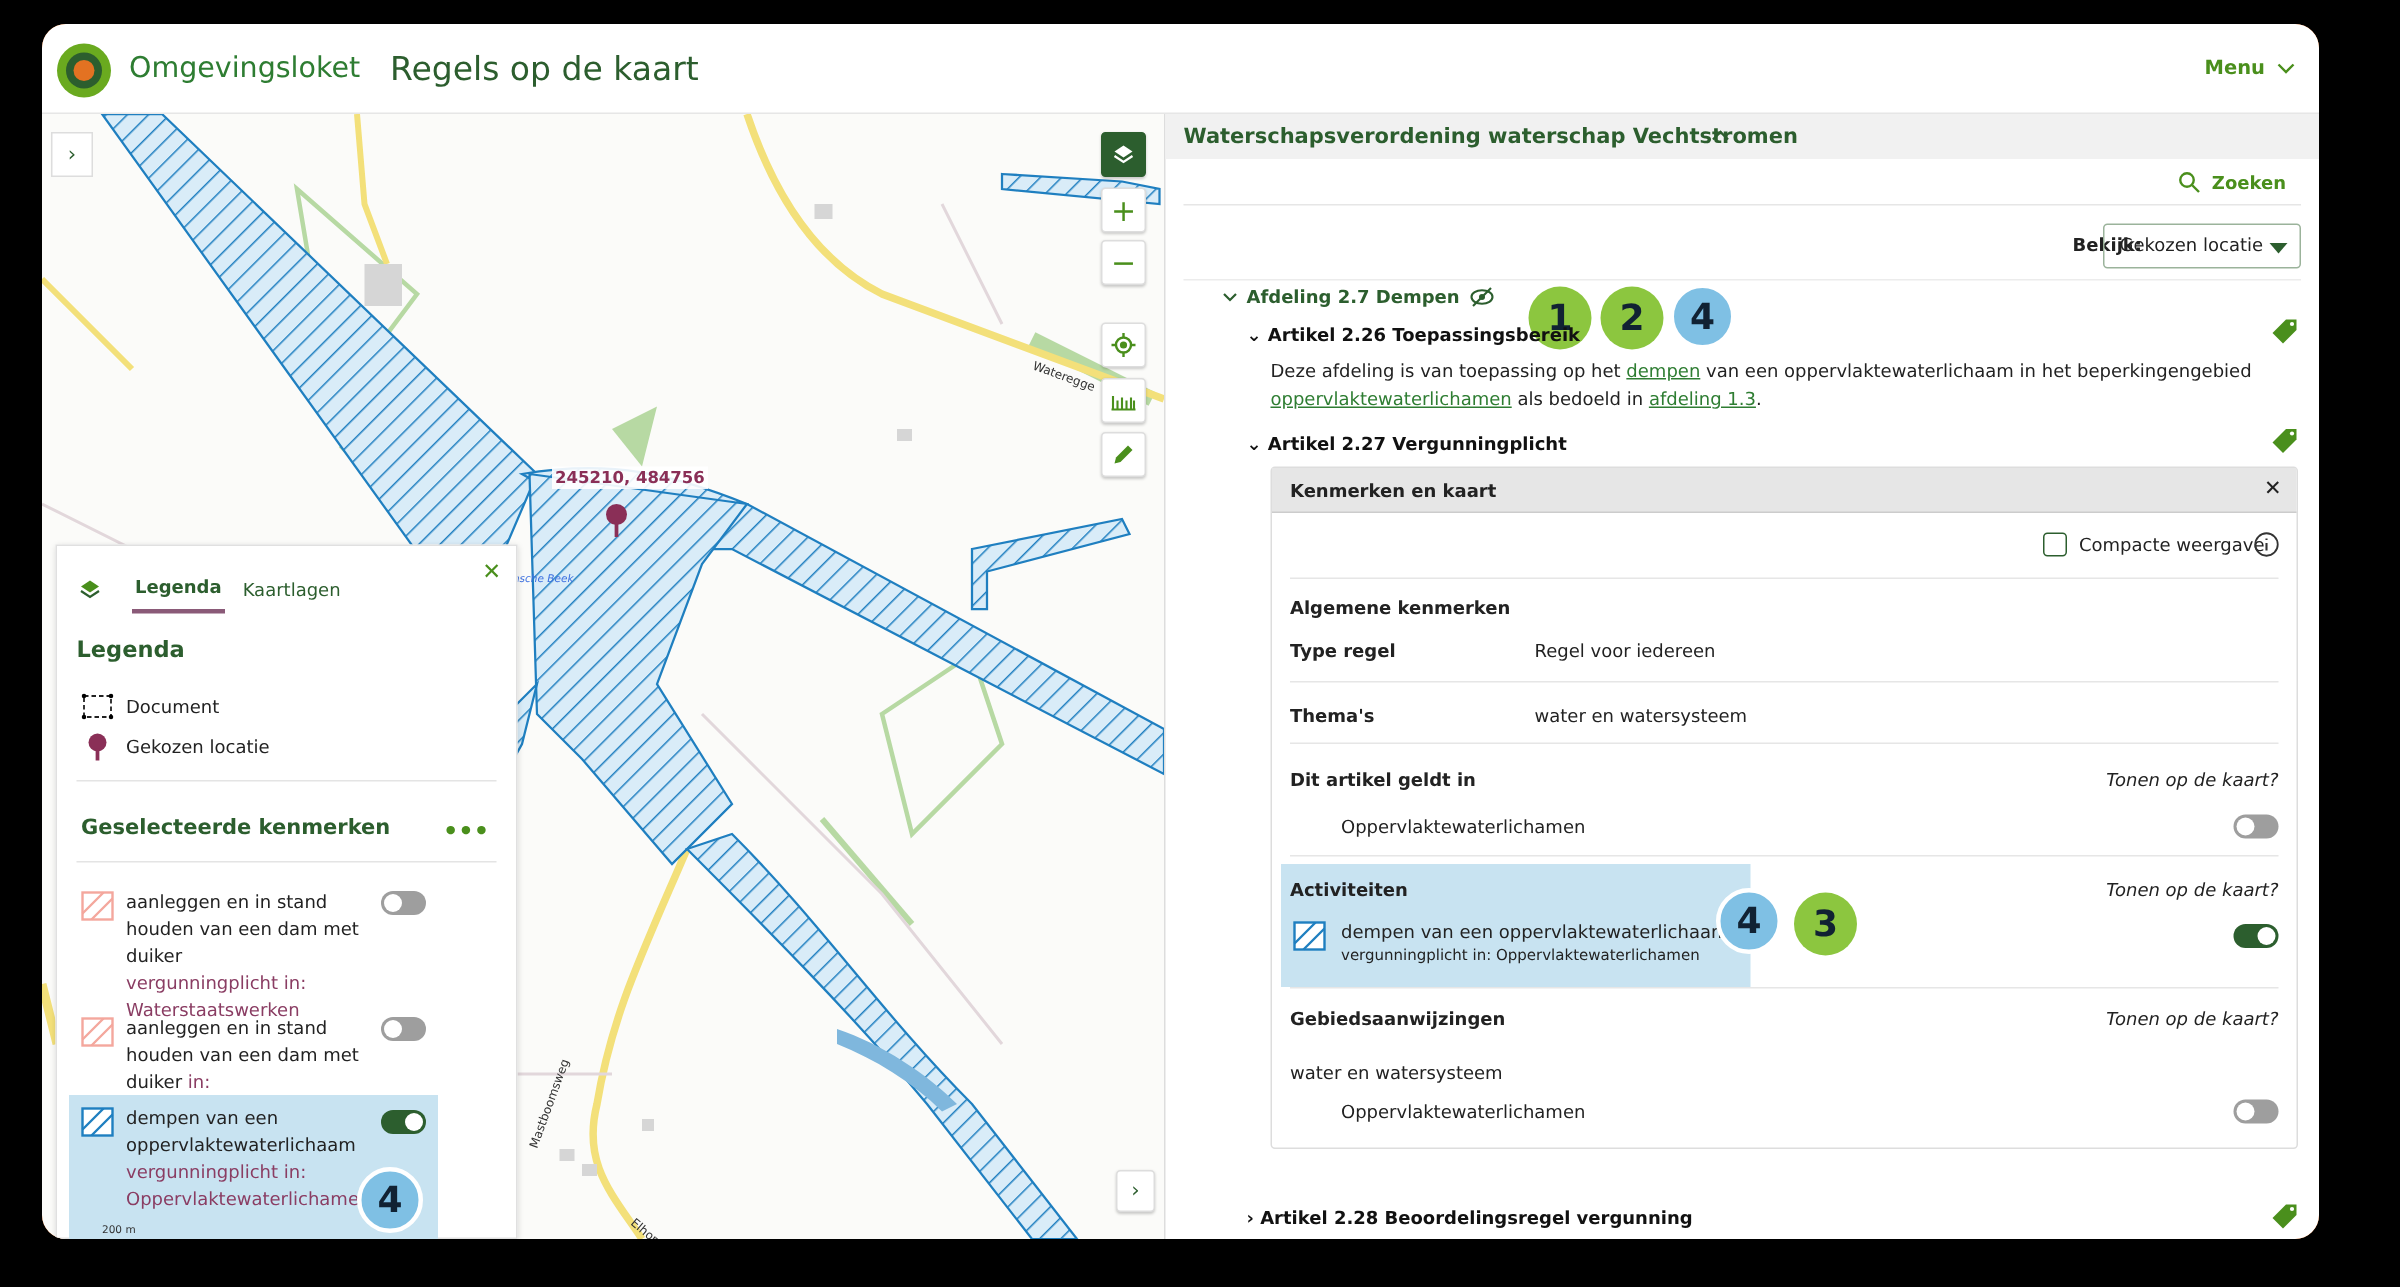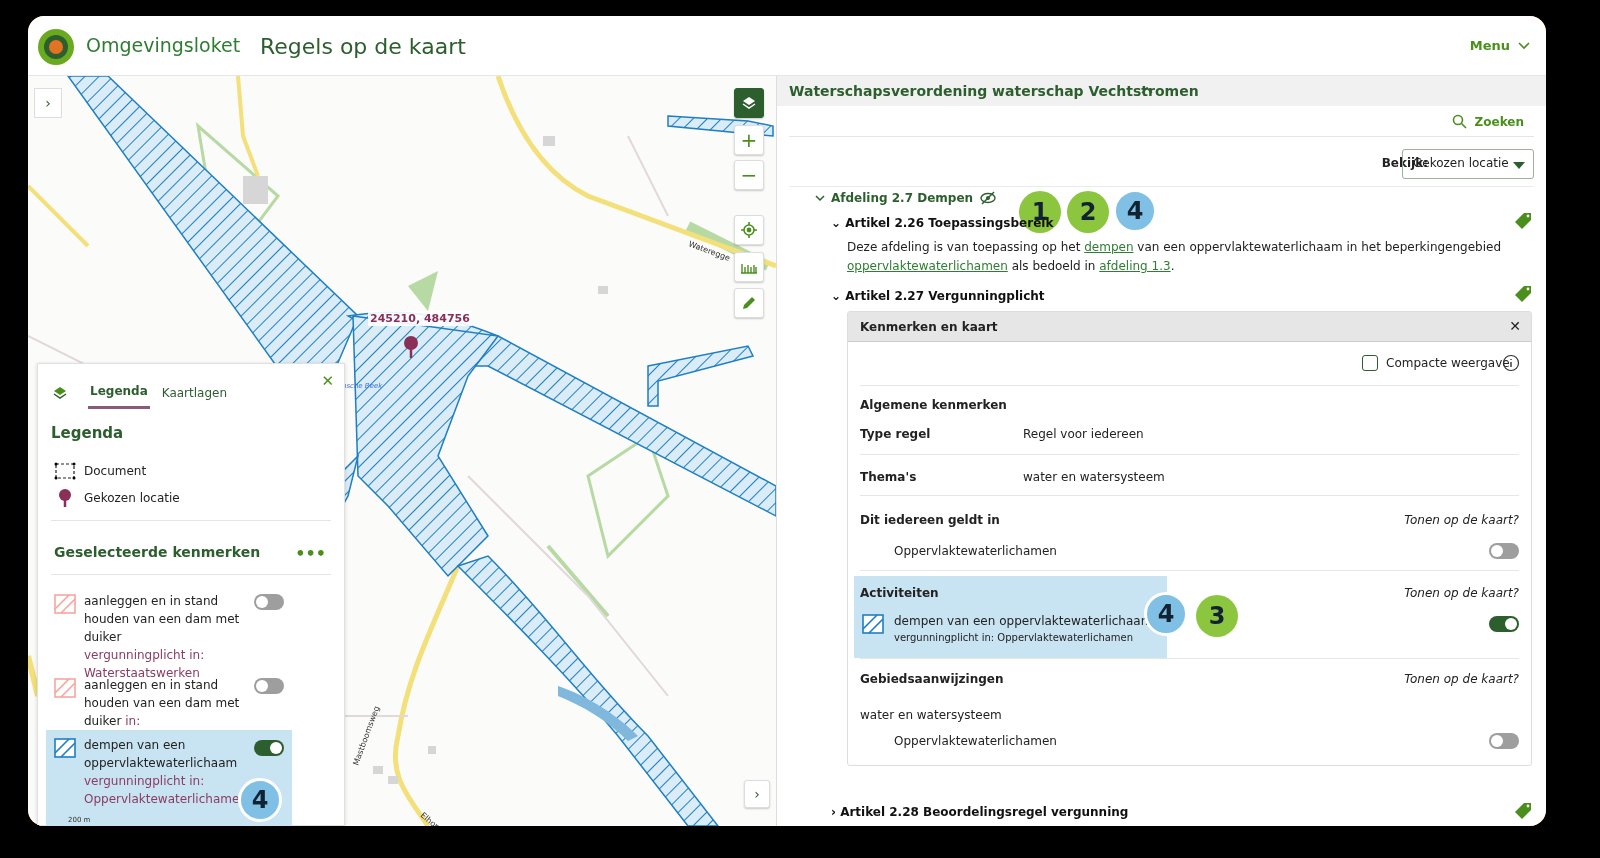--- a/index.html
+++ b/index.html
@@ -307,21 +307,21 @@
       <div class="kline" style="top:73px"></div>
 
       <div class="kl b" style="left:12px;top:86px">Algemene kenmerken</div>
       <div class="kl b" style="left:12px;top:115px">Type regel</div>
       <div class="kl" style="left:175px;top:115px">Regel voor iedereen</div>
       <div class="kline" style="top:142px"></div>
       <div class="kl b" style="left:12px;top:158px">Thema's</div>
       <div class="kl" style="left:175px;top:158px">water en watersysteem</div>
       <div class="kline" style="top:183px"></div>
 
-      <div class="kl b" style="left:12px;top:201px">Dit iedereen geldt in</div>
+      <div class="kl b" style="left:12px;top:201px">Dit artikel geldt in</div>
       <div class="kl i" style="right:12px;top:201px">Tonen op de kaart?</div>
       <div class="kl" style="left:46px;top:232px">Oppervlaktewaterlichamen</div>
       <div class="toggle" style="right:12px;top:231px"></div>
       <div class="kline" style="top:258px"></div>
 
       <div class="khl"></div>
       <div class="kl b" style="left:12px;top:274px">Activiteiten</div>
       <div class="kl i" style="right:12px;top:274px">Tonen op de kaart?</div>
       <svg style="position:absolute;left:14px;top:302px" width="22" height="20" viewBox="0 0 22 20">
           <rect x="1" y="1" width="20" height="18" fill="#fff" stroke="#1f7fc0" stroke-width="1.6"></rect>

